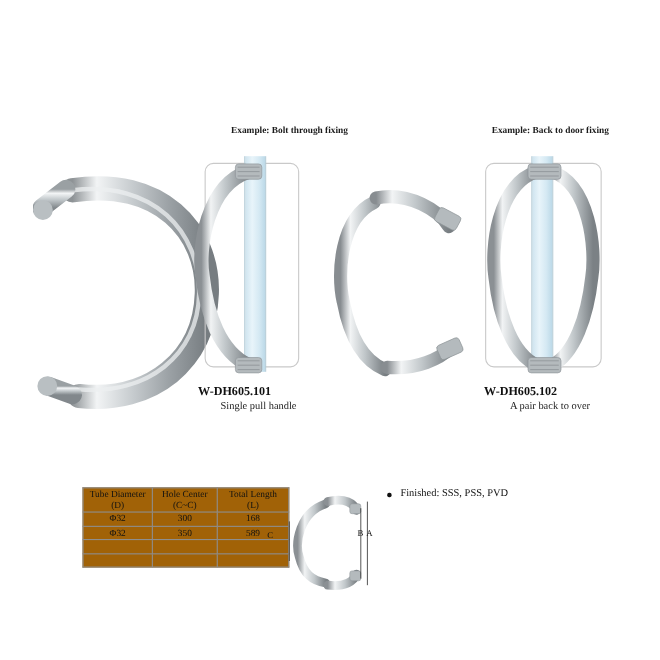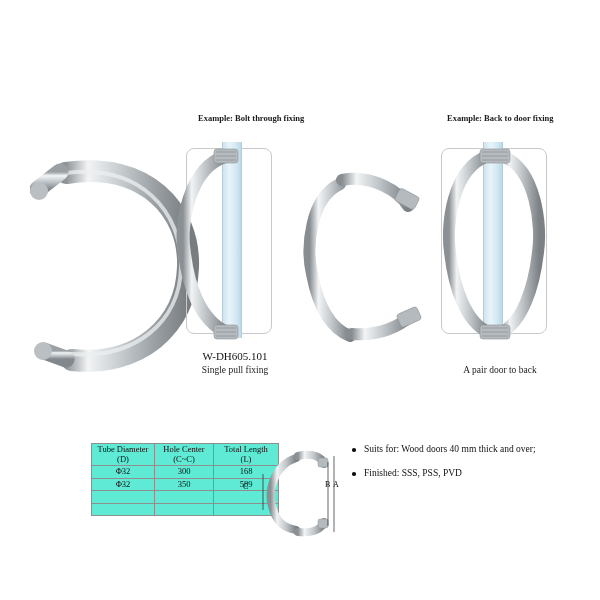--- a/index.html
+++ b/index.html
@@ -29,31 +29,31 @@
   }
 
   .caption-small {
     position: absolute;
     font-family: "Liberation Serif", serif;
     font-size: 8.5px;
     color: #1b1b1b;
     white-space: nowrap;
     font-weight: bold;
   }
-  .caption-bolt { left: 174px; top: 113px; padding-left: 24px; }
+  .caption-bolt { left: 186px; top: 113px; padding-left: 24px; }
   .caption-back { left: 447px; top: 113px; }
 
   .model-label {
     position: absolute;
     font-family: "Liberation Serif", serif;
     font-size: 11px;
     color: #111;
-    text-align: center;
+    text-align: left;
     white-space: nowrap;
-    font-weight: normal;
+    font-weight: bold;
   }
   .model-101 { left: 180px; top: 350px; width: 110px; }
   .model-102 { left: 440px; top: 350px; width: 120px; }
 
   .model-sub {
     position: absolute;
     font-family: "Liberation Serif", serif;
     font-size: 9.5px;
     color: #222;
     text-align: center;
@@ -81,22 +81,21 @@
   .frame-2 { left: 441px; top: 148px; width: 104px; height: 184px; }
 
   
   .spec-table {
     position: absolute;
     left: 75px; top: 443px;
     border-collapse: collapse;
     font-family: "Liberation Serif", serif;
     font-size: 8.5px;
     color: #111;
-    background: #5eead4;
-    margin-left: 16px;
+    background: #a16207;
   }
   .spec-table th, .spec-table td {
     border: 1px solid #8e8e8e;
     text-align: center;
     padding: 1px 2px;
     line-height: 1.12;
   }
   .spec-table th { font-weight: normal; }
   .col-d  { width: 58px; }
   .col-c  { width: 54px; }
@@ -225,23 +224,24 @@
       </defs>
       <path d="M58 18 C 22 30, 16 88, 20 114 C 24 150, 36 184, 58 194" fill="none" stroke="url(#steel4)" stroke-width="12" stroke-linecap="round"></path>
       <path d="M72 18 C 106 30, 112 88, 108 114 C 104 150, 92 184, 72 194" fill="none" stroke="url(#steel4)" stroke-width="12" stroke-linecap="round"></path>
       <rect x="50" y="11" width="30" height="14" rx="3" fill="#b4babd" stroke="#8e9498" stroke-width="0.6"></rect>
       <rect x="50" y="187" width="30" height="14" rx="3" fill="#b4babd" stroke="#8e9498" stroke-width="0.6"></rect>
       <path d="M52 14 l26 0 M52 18 l26 0 M52 22 l26 0" stroke="#8b9194" stroke-width="0.7"></path>
       <path d="M52 190 l26 0 M52 194 l26 0 M52 198 l26 0" stroke="#8b9194" stroke-width="0.7"></path>
     </svg>
 
     <div class="model-label model-101">W-DH605.101</div>
-    <div class="model-sub sub-101">Single pull fixing</div>
-
-    <div class="model-sub sub-102">A pair door to back</div>
+    <div class="model-sub sub-101">Single pull handle</div>
+
+    <div class="model-label model-102">W-DH605.102</div>
+    <div class="model-sub sub-102">A pair back to over</div>
   </div>
 
   <table class="spec-table">
     <thead>
       <tr class="row-h">
         <th class="col-d">
           <span>Tube Diameter</span><br>
           <span>(D)</span>
         </th>
         <th class="col-c">
@@ -296,21 +296,17 @@
     <line x1="66" y1="14" x2="66" y2="78" stroke="#222" stroke-width="0.7"></line>
     <line x1="72" y1="8" x2="72" y2="84" stroke="#222" stroke-width="0.7"></line>
   </svg>
   <div class="dim-label dim-c">C</div>
   <div class="dim-label dim-b">B</div>
   <div class="dim-label dim-a">A</div>
 
   <div class="bullets">
     <div class="bullet">
       <span class="dot"></span>
-      <span>Suits for: Wood doors 40 mm thick and over;</span>
-    </div>
-    <div class="bullet">
-      <span class="dot"></span>
       <span>Finished: SSS, PSS, PVD</span>
     </div>
   </div>
 
 </div>
 
 </body></html>

